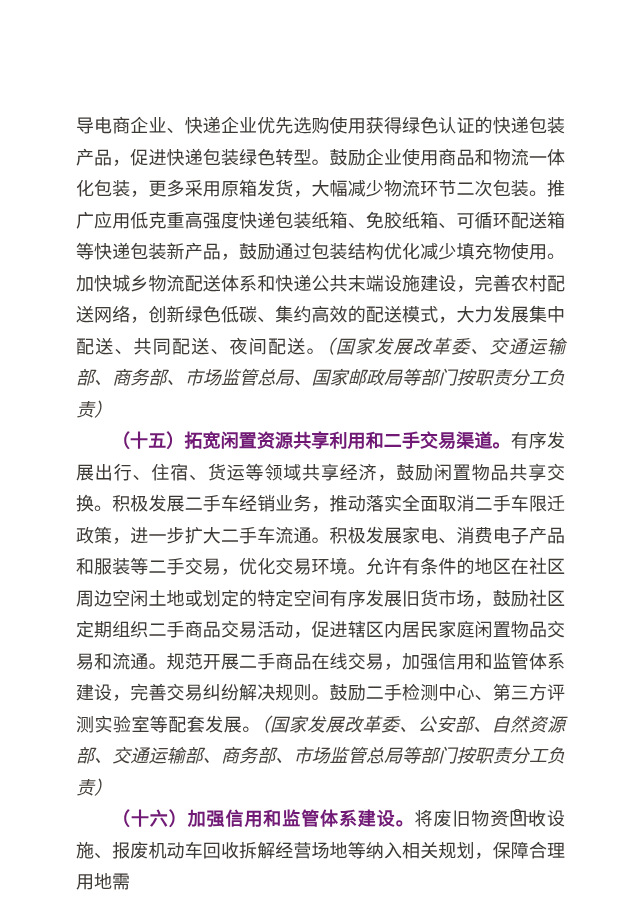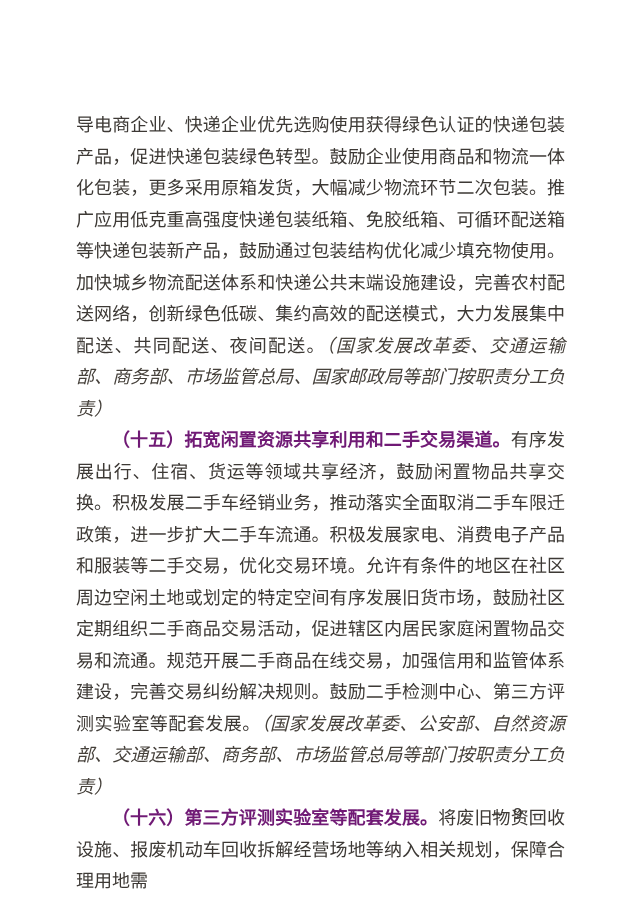--- a/index.html
+++ b/index.html
@@ -6,21 +6,21 @@
     margin: 0;
     padding: 0;
     background: #ffffff;
   }
   .page {
     position: relative;
     width: 640px;
     height: 905px;
     background: #ffffff;
     overflow: hidden;
-    font-family: Liberation Mono, monospace;
+    font-family: Liberation Serif, serif;
   }
   .content {
     position: absolute;
     left: 76px;
     top: 111px;
     width: 489px;
     font-size: 18px;
     line-height: 31.5px;
     text-align: justify;
     text-justify: inter-ideograph;
@@ -53,16 +53,16 @@
     white-space: pre;
   }
 </style>
 </head>
 <body>
 
 <div class="page">
   <div class="content" id="doc-content">
       <p><span class="run-normal">导电商企业、快递企业优先选购使用获得绿色认证的快递包装产品，促进快递包装绿色转型。鼓励企业使用商品和物流一体化包装，更多采用原箱发货，大幅减少物流环节二次包装。推广应用低克重高强度快递包装纸箱、免胶纸箱、可循环配送箱等快递包装新产品，鼓励通过包装结构优化减少填充物使用。加快城乡物流配送体系和快递公共末端设施建设，完善农村配送网络，创新绿色低碳、集约高效的配送模式，大力发展集中配送、共同配送、夜间配送。</span><span class="run-kai">（国家发展改革委、交通运输部、商务部、市场监管总局、国家邮政局等部门按职责分工负责）</span></p>
       <p class="indent"><span class="run-bold">（十五）拓宽闲置资源共享利用和二手交易渠道。</span><span class="run-normal">有序发展出行、住宿、货运等领域共享经济，鼓励闲置物品共享交换。积极发展二手车经销业务，推动落实全面取消二手车限迁政策，进一步扩大二手车流通。积极发展家电、消费电子产品和服装等二手交易，优化交易环境。允许有条件的地区在社区周边空闲土地或划定的特定空间有序发展旧货市场，鼓励社区定期组织二手商品交易活动，促进辖区内居民家庭闲置物品交易和流通。规范开展二手商品在线交易，加强信用和监管体系建设，完善交易纠纷解决规则。鼓励二手检测中心、第三方评测实验室等配套发展。</span><span class="run-kai">（国家发展改革委、公安部、自然资源部、交通运输部、商务部、市场监管总局等部门按职责分工负责）</span></p>
-      <p class="indent"><span class="run-bold">（十六）第三方评测实验室等配套发展。</span><span class="run-normal">将废旧物资回收设施、报废机动车回收拆解经营场地等纳入相关规划，保障合理用地需</span></p>
+      <p class="indent"><span class="run-bold">（十六）加强信用和监管体系建设。</span><span class="run-normal">将废旧物资回收设施、报废机动车回收拆解经营场地等纳入相关规划，保障合理用地需</span></p>
     </div>
   <div class="page-number">— 9 —</div>
 </div>
 
 </body></html>

